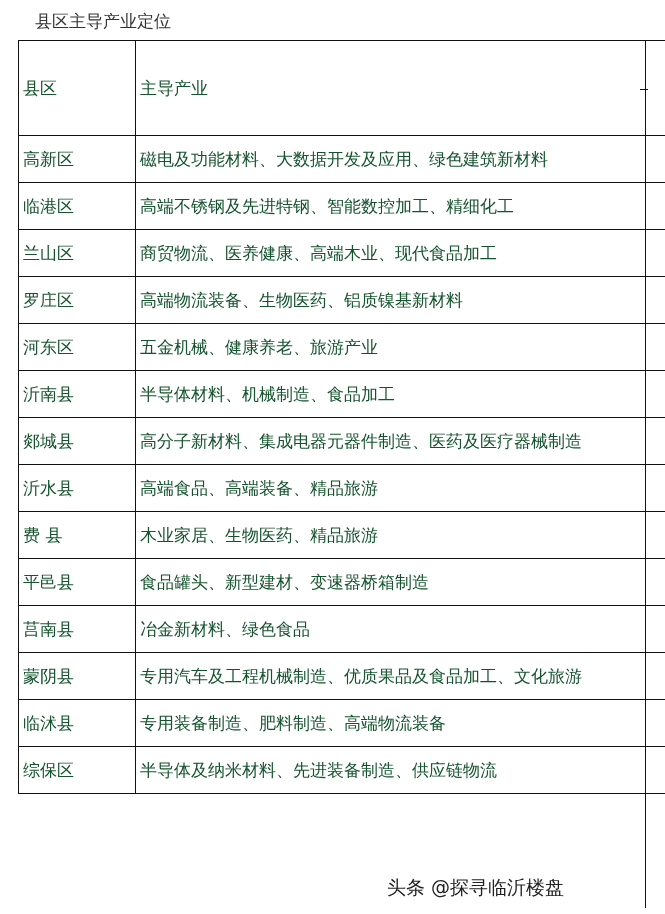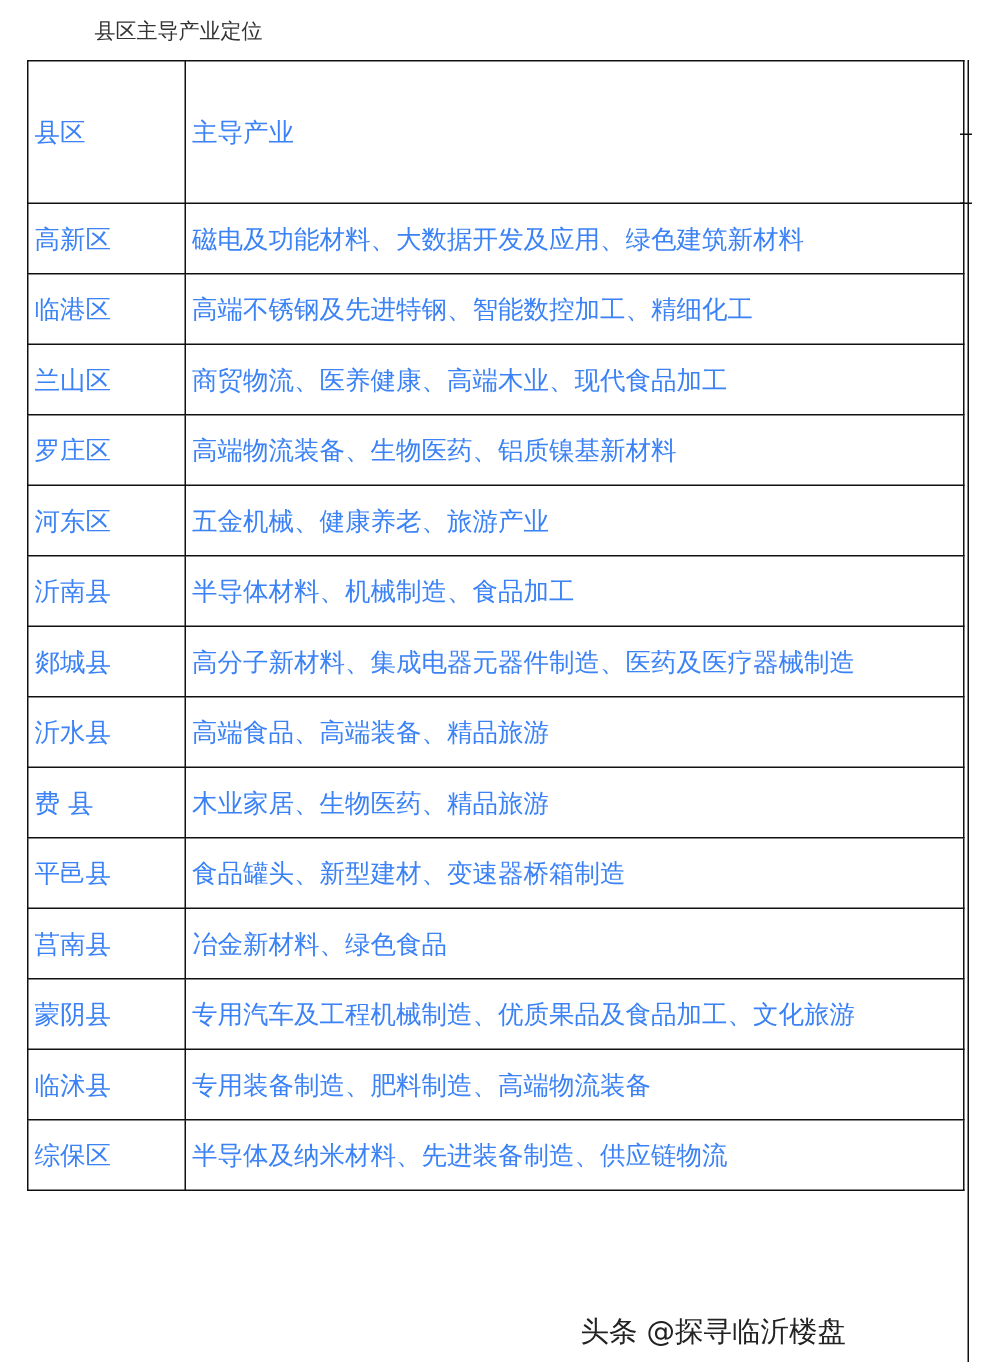--- a/index.html
+++ b/index.html
@@ -10,40 +10,40 @@
   body {
     width: 665px;
     height: 914px;
     position: relative;
     overflow: hidden;
     font-family: "DejaVu Sans", "Liberation Sans", sans-serif;
     color: #333333;
   }
   .doc-title {
     position: absolute;
-    left: 63px;
+    left: 35px;
     top: 8px;
-    font-size: 14px;
+    font-size: 17px;
     line-height: 26px;
     color: #333333;
     white-space: nowrap;
   }
   .tbl {
     position: absolute;
     left: 18px;
     top: 40px;
     width: 623px;
     border-collapse: collapse;
     table-layout: fixed;
   }
   .tbl td {
     border: 1.5px solid #111111;
-    padding: 0 0 0 4px;
+    padding: 0 12px 0 4px;
     font-size: 17px;
-    color: #3b82f6;
+    color: #14532d;
     white-space: nowrap;
     overflow: visible;
     vertical-align: middle;
   }
   .tbl td.c1 { width: 100px; }
   .tbl td.c2 { width: 514px; padding-left: 4px; }
   .tbl tr.head td { height: 94px; }
   .tbl tr.row td { height: 46px; }
 
   

